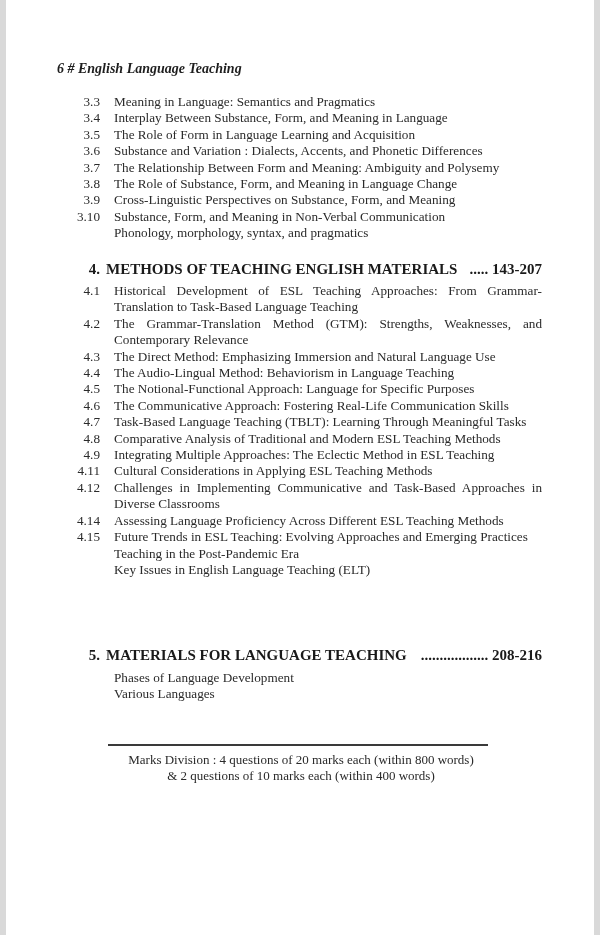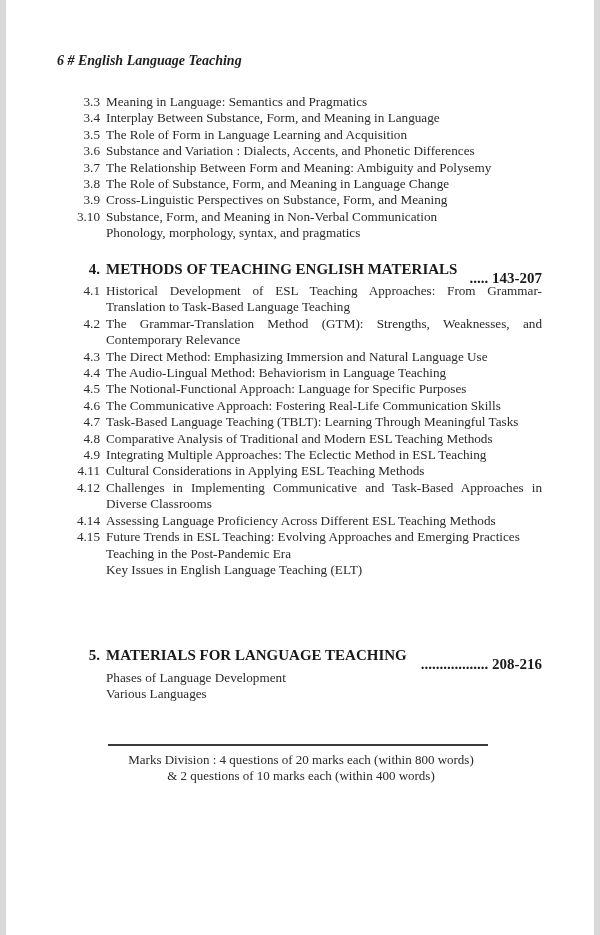--- a/index.html
+++ b/index.html
@@ -5,36 +5,36 @@
   html, body { margin: 0; padding: 0; }
   body {
     width: 600px; height: 935px; position: relative; overflow: hidden;
     background: #ffffff;
     font-family: "Liberation Serif", "DejaVu Serif", serif;
     color: #2a2a2a;
   }
   .edge-left { position: absolute; left: 0; top: 0; width: 6px; height: 935px; background: #d9d9d9; }
   .edge-right { position: absolute; right: 0; top: 0; width: 6px; height: 935px; background: #d9d9d9; }
   .page-header {
-    position: absolute; left: 57px; top: 53px;
+    position: absolute; left: 57px; top: 61px;
     font-weight: bold; font-style: italic; font-size: 14px; color: #1e1e1e;
   }
   .toc { position: absolute; left: 60px; width: 482px; }
   .entry {
     display: flex; font-size: 13.2px; line-height: 16.4px;
   }
-  .entry .num { width: 40px; text-align: right; padding-right: 6px; flex: none; font-family: Liberation Serif, serif; }
+  .entry .num { width: 40px; text-align: right; padding-right: 14px; flex: none; font-family: Liberation Serif, serif; }
   .entry .txt { flex: 1; text-align: justify; }
   .entry.sub .num { visibility: hidden; }
   .chapter {
     display: flex; font-weight: bold; font-size: 15px; line-height: 18px; color: #1a1a1a;
   }
   .chapter .cnum { width: 40px; text-align: right; padding-right: 6px; flex: none; }
   .chapter .ctitle { flex: 1; }
-  .chapter .cpages { flex: none; margin-top: 9px; }
+  .chapter .cpages { flex: none; }
   #sec3 { top: 94px; }
   #ch4 { top: 260px; }
   #sec4 { top: 283px; }
   #ch5 { top: 646px; }
   #sec5 { top: 670px; }
   .marks-rule {
     position: absolute; left: 108px; top: 744px; width: 380px; height: 2px; background: #3a3a3a;
   }
   .marks {
     position: absolute; left: 60px; top: 752px; width: 482px;

